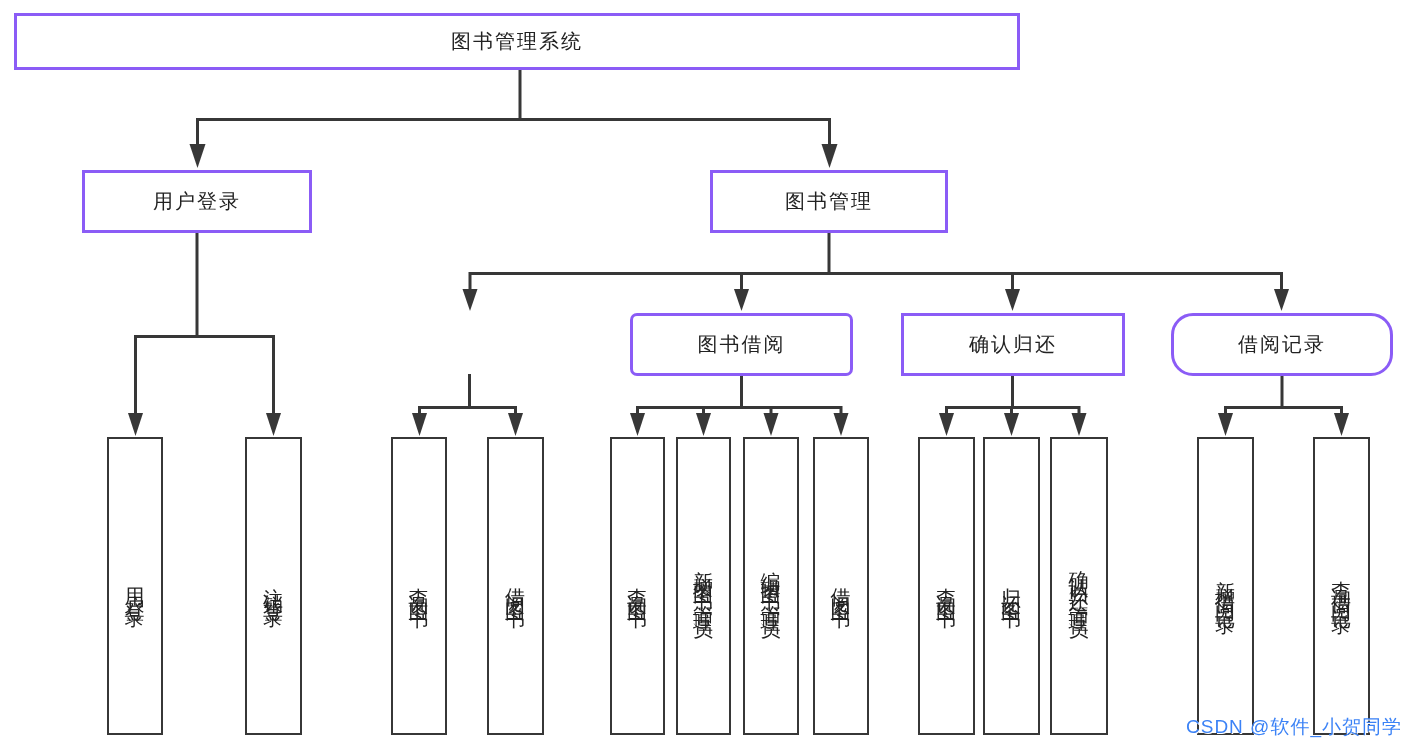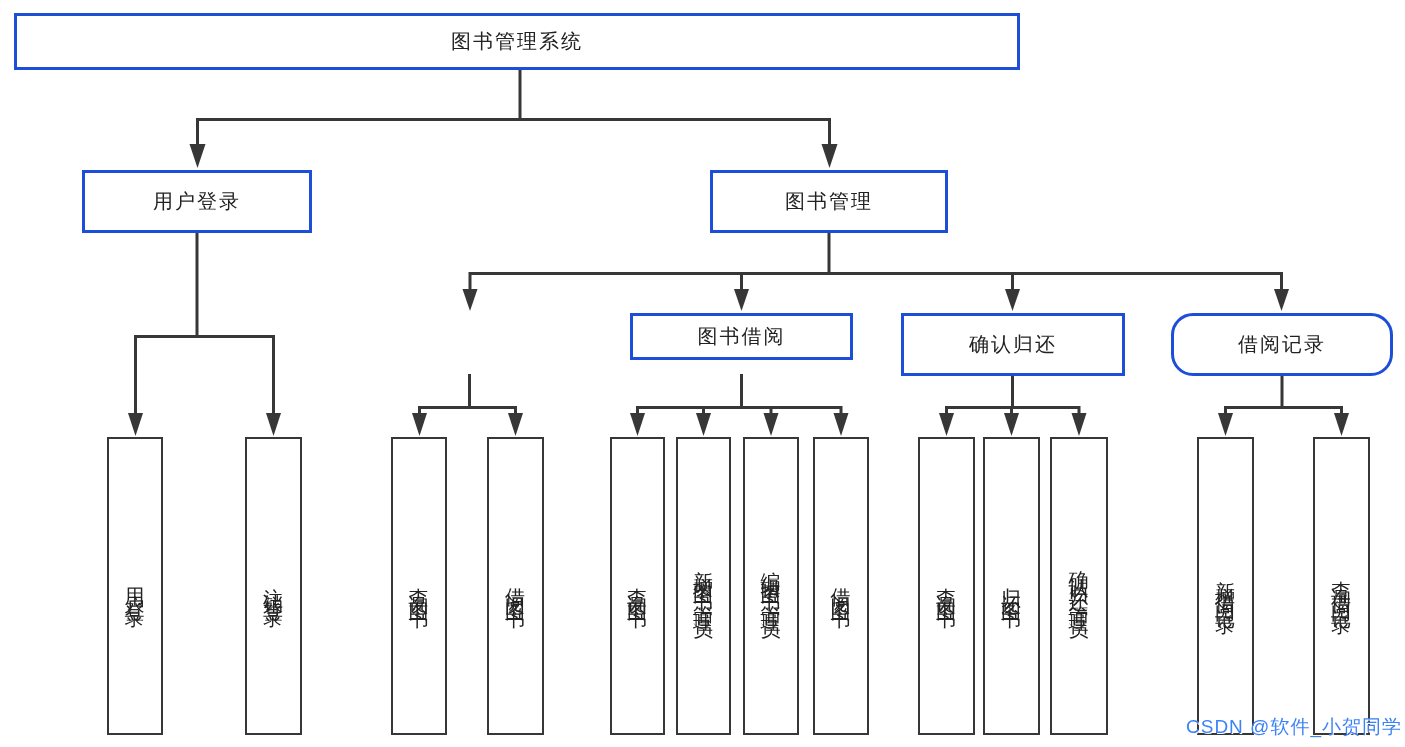--- a/index.html
+++ b/index.html
@@ -7,21 +7,21 @@
     position: relative;
     width: 1405px;
     height: 747px;
     background: #ffffff;
     font-family: "Liberation Sans", sans-serif;
     overflow: hidden;
   }
   .box {
     position: absolute;
     background: #ffffff;
-    border: 3px solid #1d4ed8;
+    border: 3px solid #8b5cf6;
     display: flex;
     align-items: center;
     justify-content: center;
     color: #222222;
     font-size: 20px;
     letter-spacing: 2px;
     box-sizing: border-box;
     z-index: 2;
   }
   .vbox {
@@ -126,21 +126,21 @@
     <span>图书管理系统</span>
   </div>
 
   <div class="box" style="left:82px; top:170px; width:230px; height:63px;">
     <span>用户登录</span>
   </div>
   <div class="box" style="left:710px; top:170px; width:238px; height:63px;">
     <span>图书管理</span>
   </div>
 
-  <div class="box" style="left:630px; top:313px; width:223px; height:47px;">
+  <div class="box" style="left:630px; top:313px; width:223px; height:63px;border-radius:7px;">
     <span>图书借阅</span>
   </div>
   <div class="box" style="left:901px; top:313px; width:224px; height:63px;">
     <span>确认归还</span>
   </div>
   <div class="box" style="left:1171px; top:313px; width:222px; height:63px;border-radius:22px;">
     <span>借阅记录</span>
   </div>
 
   <div class="vbox" style="left:107px; width:56px;">

